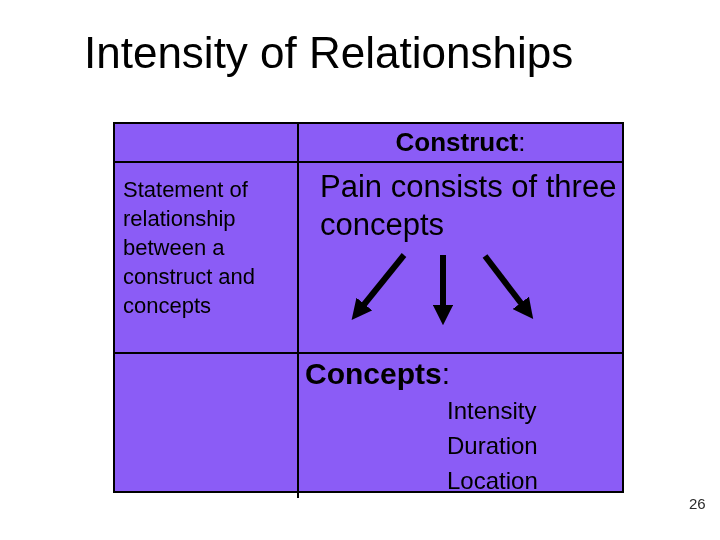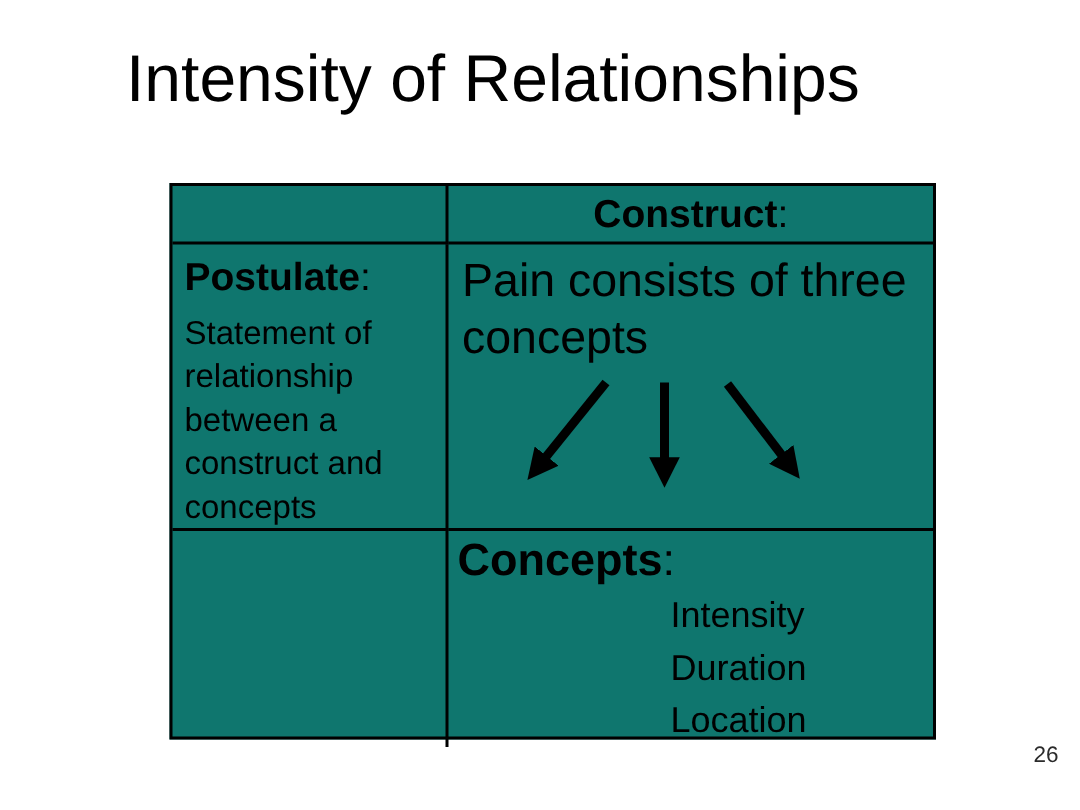--- a/index.html
+++ b/index.html
@@ -22,41 +22,41 @@
 
   .tbl {
     position: absolute;
     left: 113px; top: 122px;
     width: 511px; height: 371px;
     box-sizing: border-box;
     border: 2px solid #000;
     display: grid;
     grid-template-columns: 184px 1fr;
     grid-template-rows: 39px 191px 1fr;
-    background: #0f766e;
+    background: #8b5cf6;
   }
   .cell { box-sizing: border-box; }
   .b-r { border-right: 2px solid #000; }
   .b-b { border-bottom: 2px solid #000; }
 
   .construct-cell {
     display: flex; align-items: center; justify-content: center;
     font-size: 26px; font-weight: bold;
   }
   .colon { font-weight: normal; }
 
   .postulate-cell { padding: 5px 4px 0 8px; }
   .postulate-label { font-size: 26px; font-weight: bold; line-height: 32px; }
   .postulate-desc {
     font-size: 22px; line-height: 29px;
     white-space: pre-line;
     margin-top: 7px;
   }
 
-  .pain-cell { position: relative; padding: 5px 0 0 9px; }
+  .pain-cell { position: relative; padding: 5px 0 0 21px; }
   .pain-text { font-size: 31px; line-height: 38px; white-space: pre-line; }
   .arrows-svg { position: absolute; left: 0; top: 0; }
 
   .concepts-cell { padding: 4px 0 0 6px; }
   .concepts-label { font-size: 30px; font-weight: bold; line-height: 31px; }
   .concepts-items { margin: 4px 0 0 102px; font-size: 24px; }
   .concept-item { line-height: 35px; margin-left: 40px; }
 
   .page-number {
     position: absolute;
@@ -72,23 +72,20 @@
 
 <div class="tbl">
 
   <div class="cell b-r b-b"></div>
   <div class="cell b-b construct-cell">
     <span>Construct</span>
       <span class="colon">:</span>
   </div>
 
   <div class="cell b-r b-b postulate-cell">
-    <div class="postulate-label">
-      <span>Postulate</span><span class="colon">:</span>
-    </div>
     <div class="postulate-desc">Statement of
 relationship
 between a
 construct and
 concepts</div>
   </div>
 
   <div class="cell b-b pain-cell">
     <div class="pain-text">Pain consists of three
 concepts</div>

